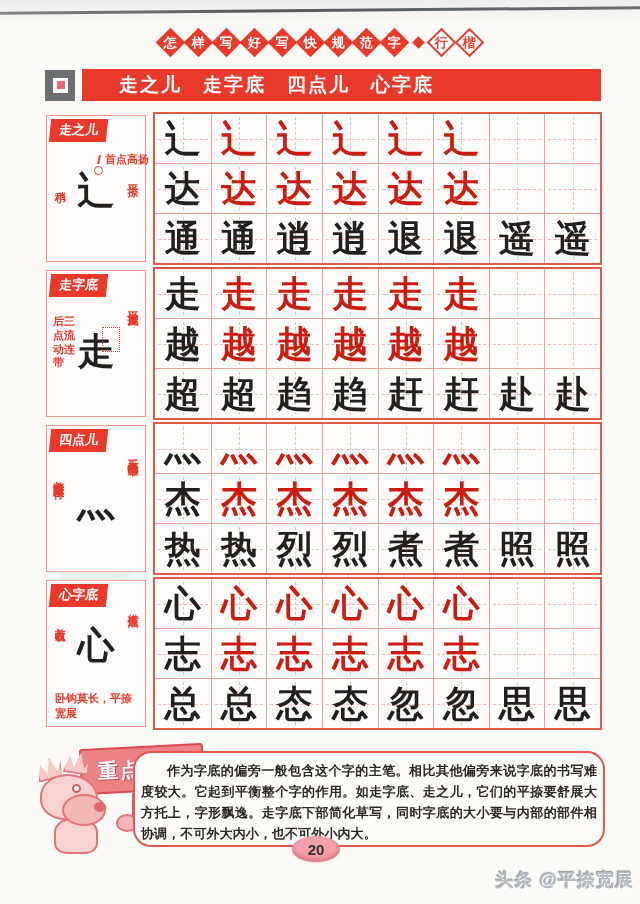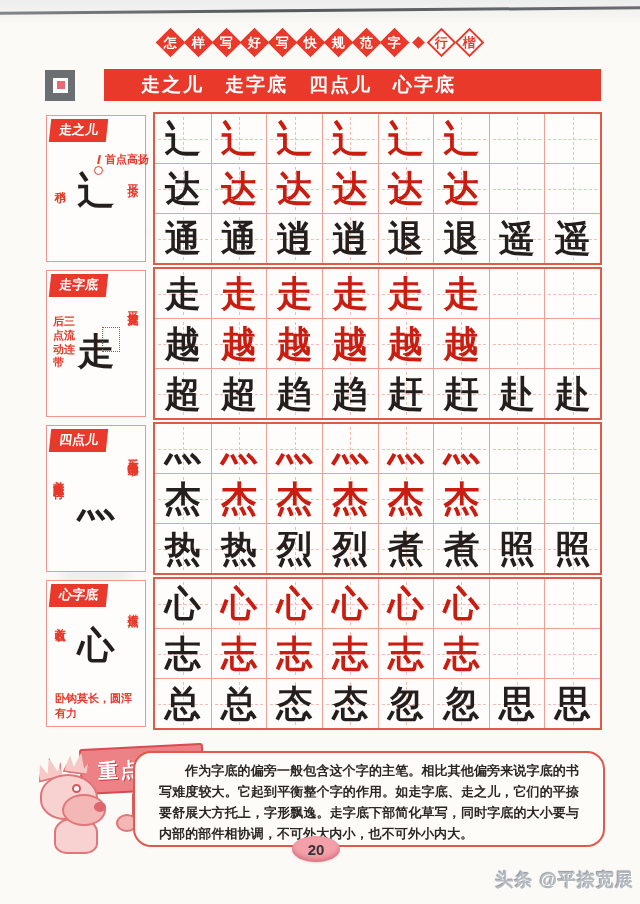--- a/index.html
+++ b/index.html
@@ -30,21 +30,21 @@
   .dm.outline{background:#fff;border:2px solid var(--red);}
   .dm.outline span{color:var(--red);}
   .dm-dot{width:9px;height:9px;background:var(--red);transform:rotate(45deg);margin:0 5px;flex:0 0 auto;}
 
   
   .title-row{position:absolute;top:68px;left:45px;right:39px;height:34px;display:flex;align-items:center;}
   .title-icon{width:30px;height:31px;background:#6b6f72;position:relative;margin-right:7px;flex:0 0 auto;}
   .title-icon .in{position:absolute;left:8px;top:8px;width:15px;height:15px;background:#fff;}
   .title-icon .in2{position:absolute;left:12px;top:11px;width:8px;height:8px;background:#e86a74;}
   .title-bar{flex:1;height:32px;background:var(--red);color:#fff;display:flex;align-items:center;
-    padding-left:37px;font-size:19px;font-weight:bold;letter-spacing:2px;margin-left:22px;}
+    padding-left:37px;font-size:19px;font-weight:bold;letter-spacing:2px;}
 
   
   .section{position:absolute;left:46px;width:556px;height:153px;}
   .info{position:absolute;left:0;top:3px;width:100px;height:147px;border:1px solid #f0968c;background:#fefdfb;}
   .info-label{position:absolute;left:3px;top:3px;background:var(--red);color:#fff;font-size:13px;
     font-weight:bold;padding:2px 9px 3px;transform:skewX(-6deg);white-space:nowrap;}
   .example{position:absolute;left:0;right:0;top:56px;text-align:center;font-size:37px;
     color:var(--char-black);font-family:"Liberation Serif",serif;font-weight:bold;line-height:1;}
   .ann{position:absolute;color:var(--red);font-size:11px;line-height:1.3;font-weight:bold;}
   .ann.v,.ann.vcols{writing-mode:vertical-rl;letter-spacing:1px;}
@@ -101,21 +101,21 @@
     background:#fff;border:2px solid #d8575d;}
   .m-muzzle{position:absolute;left:34px;top:52px;width:44px;height:32px;background:#f3b7b5;
     border:2px solid #e2757a;border-radius:50%;}
   .m-nose{position:absolute;left:66px;top:60px;width:12px;height:10px;border-radius:50%;background:#e0666c;}
   .m-body{position:absolute;left:26px;top:76px;width:44px;height:36px;background:#f8d2d0;
     border:2px solid #e2757a;border-radius:40% 40% 30% 30%;}
   .m-hand{position:absolute;left:88px;top:72px;width:22px;height:18px;background:#f3b7b5;
     border:2px solid #e2757a;border-radius:50%;}
 
   .analysis-box{position:absolute;left:133px;top:751px;width:472px;height:96px;
-    border:2px solid #e4574d;border-radius:18px;background:#fdfcf9;padding:7px 24px;}
+    border:2px solid #e4574d;border-radius:18px;background:#fdfcf9;padding:7px 6px;}
   .analysis-text{font-size:13px;line-height:1.62;color:#2b2724;font-weight:bold;
     text-indent:2em;letter-spacing:0.1px;text-align:justify;}
 
   .pageno{position:absolute;left:292px;top:836px;width:48px;height:26px;background:#f3a0aa;
     border-radius:50%;display:flex;align-items:center;justify-content:center;font-weight:bold;
     font-size:15px;color:#333;box-shadow:inset 0 -3px 4px rgba(196,62,84,.45), 0 1px 2px rgba(0,0,0,.12);}
 
   .watermark{position:absolute;right:6px;top:868px;font-size:18px;font-weight:bold;color:#b4bac0;
     letter-spacing:1px;text-shadow:1px 1px 0 #ffffff,-1px -1px 1px #8f959b;}
 </style>
@@ -421,21 +421,21 @@
             </div>
           </div>
         </div>
   </div>
       <div class="section sec-3" style="top: 577px;">
     <div class="info">
       <div class="info-label">心字底</div>
       <div class="example">心</div>
     <div class="ann v left">首点右收</div>
           <div class="ann v right">横连点</div>
-          <div class="ann h bottom">卧钩莫长，圆浑有力</div>
+          <div class="ann h bottom">卧钩莫长，平捺宽展</div>
         </div>
     <div class="grid">
           <div class="grow">
             <div class="cell">
               <span class="ch k">心</span>
             </div>
             <div class="cell">
               <span class="ch r">心</span>
             </div>
             <div class="cell">

